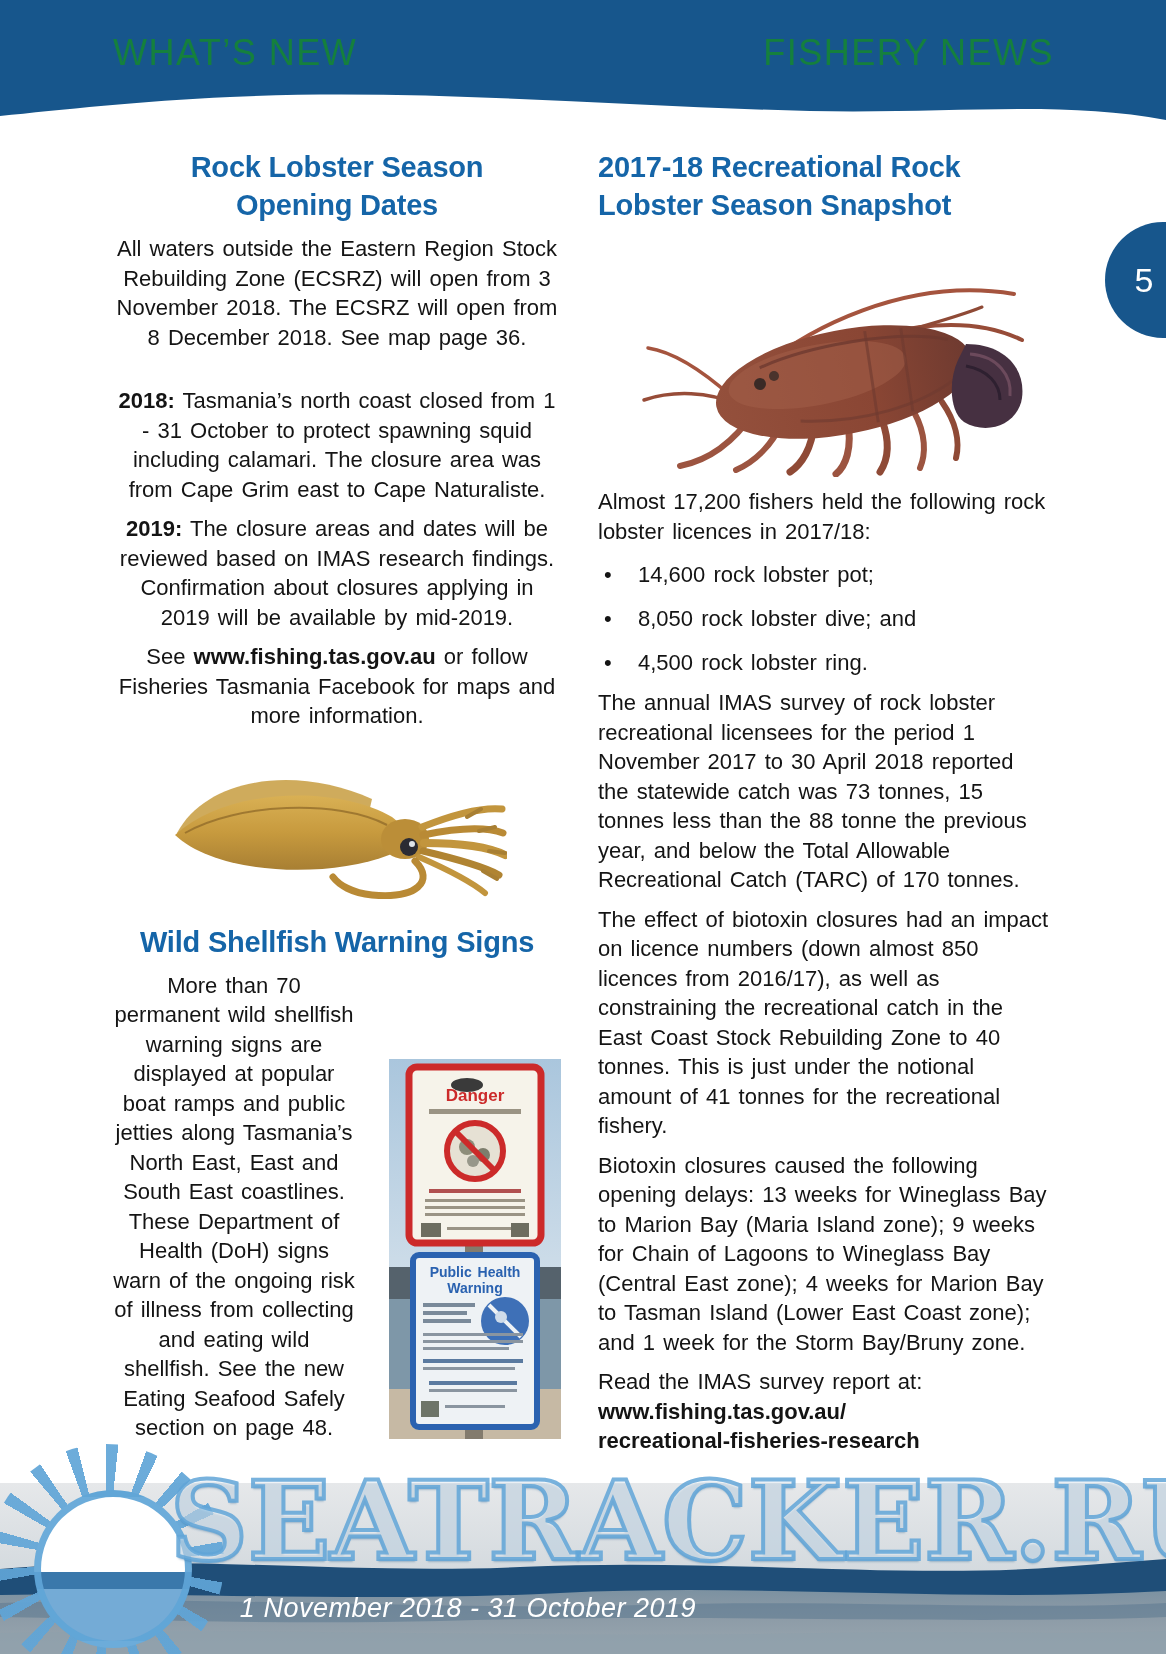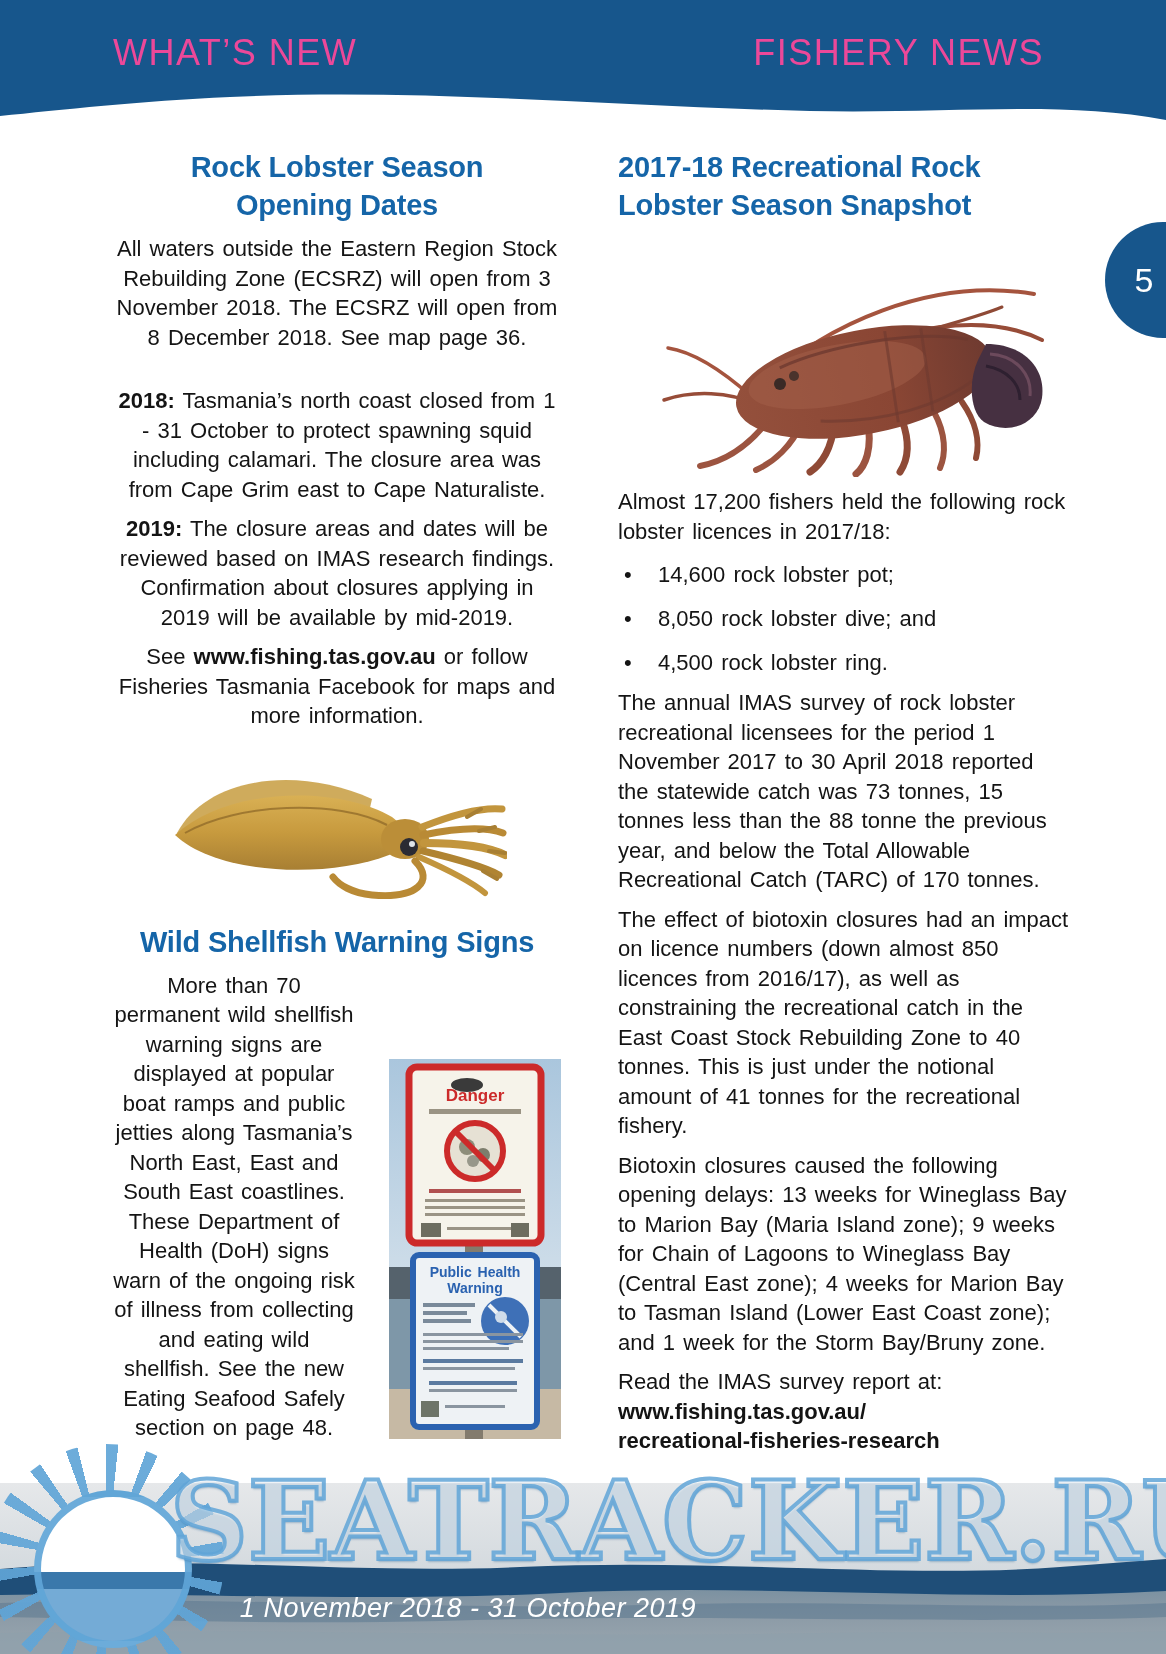--- a/index.html
+++ b/index.html
@@ -1,35 +1,35 @@
 <!DOCTYPE html>
 <html><head>
 <meta charset="utf-8">
 <style>
   html,body{margin:0;padding:0;background:#ffffff;}
   .page{position:relative;width:1166px;height:1654px;background:#ffffff;overflow:hidden;
         font-family:"Liberation Sans", sans-serif;color:#141414;}
 
   
   .header-band{position:absolute;top:0;left:0;width:1166px;height:140px;z-index:5;}
-  .header-title{position:absolute;top:32px;z-index:6;color:#ec4899;font-size:36px;
+  .header-title{position:absolute;top:32px;z-index:6;color:#15803d;font-size:36px;
                 font-weight:500;letter-spacing:1.5px;}
   .header-title.left{left:113px;}
-  .header-title.right{right:122px;}
+  .header-title.right{right:112px;}
 
   
   .page-tab{position:absolute;left:1105px;top:222px;width:116px;height:116px;border-radius:50%;
             background:#17568c;z-index:5;}
   .page-tab span{position:absolute;left:14px;top:0;width:50px;text-align:center;line-height:116px;
             color:#ffffff;font-size:34px;}
 
   
   .col{position:absolute;top:140px;}
   .col-left{left:113px;width:448px;text-align:center;}
-  .col-right{left:598px;width:452px;margin-left:20px;}
+  .col-right{left:598px;width:452px;}
 
   h2.sec{margin:0;padding:0;font-size:29px;line-height:38px;font-weight:bold;color:#1565a8;
          letter-spacing:-0.2px;}
   .sec-gap{height:24px;}
   p.body{margin:10px 0 0 0;font-size:22px;line-height:29.5px;word-spacing:2px;color:#141414;}
   .bold{font-weight:bold;}
   .bullet-row{display:flex;margin:14px 0 0 6px;font-size:22px;line-height:30px;word-spacing:2px;}
   .bullet-dot{width:34px;flex:0 0 34px;font-size:22px;}
 
   

